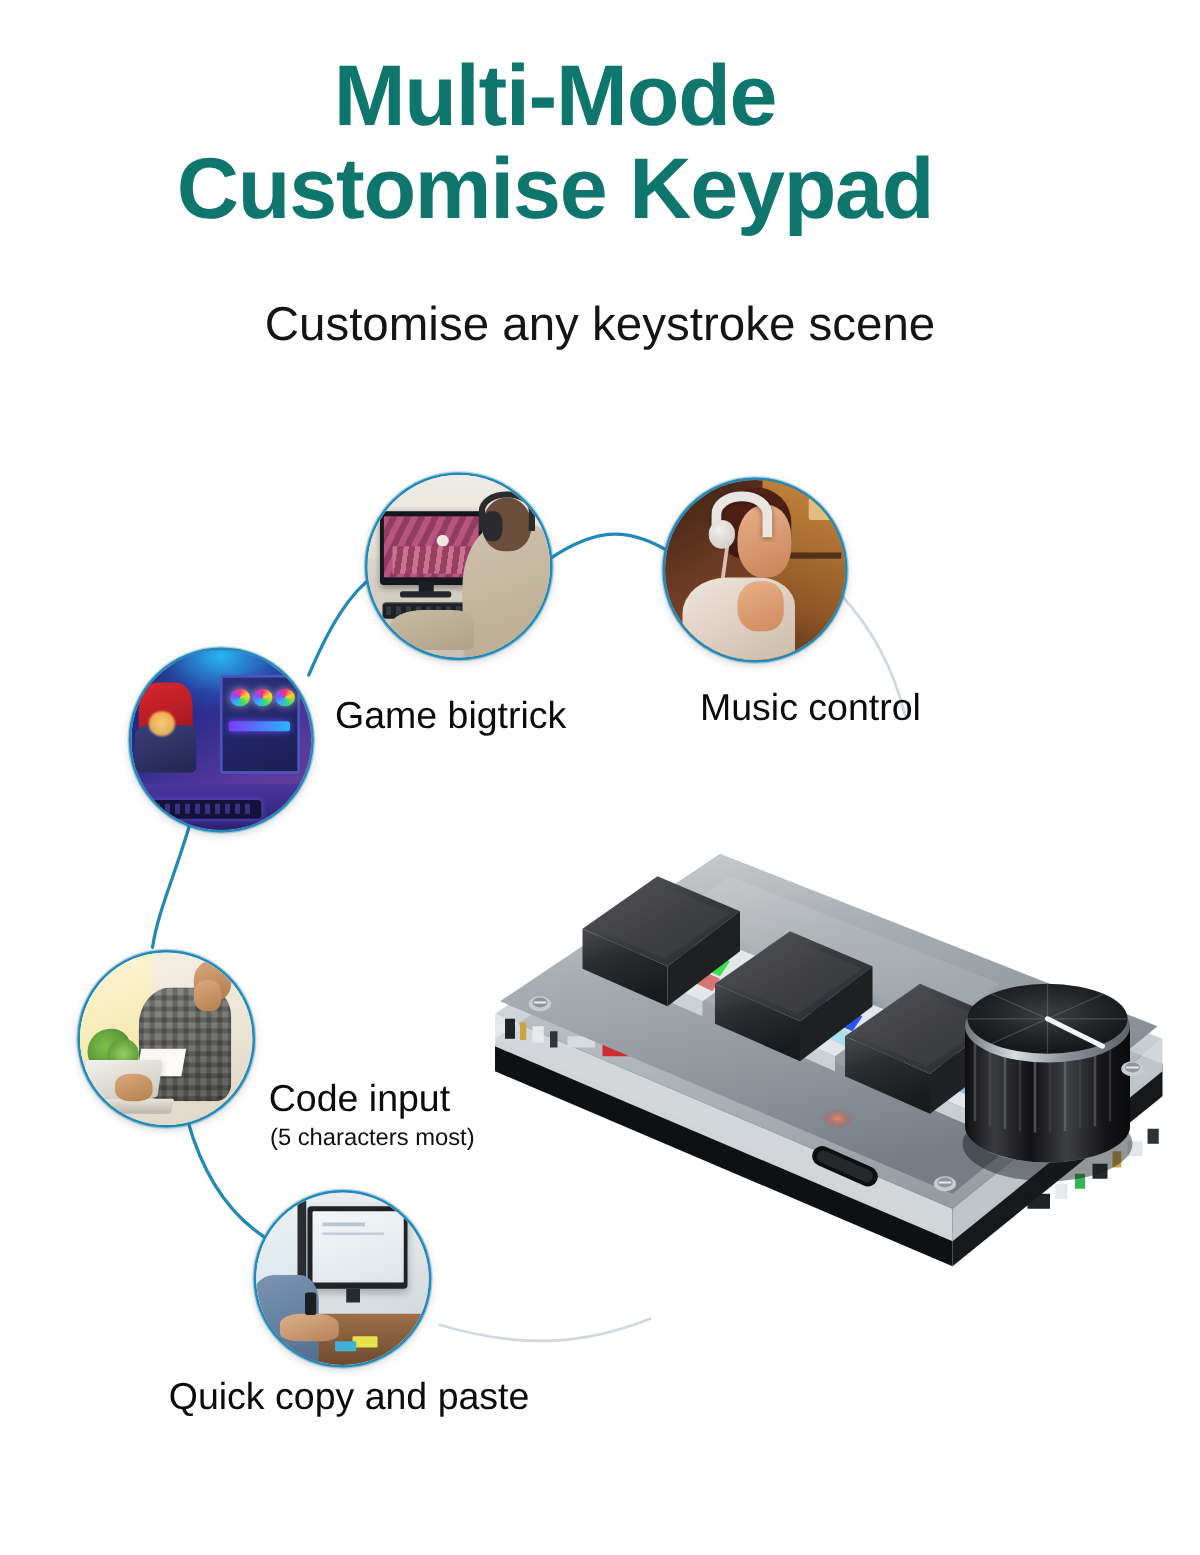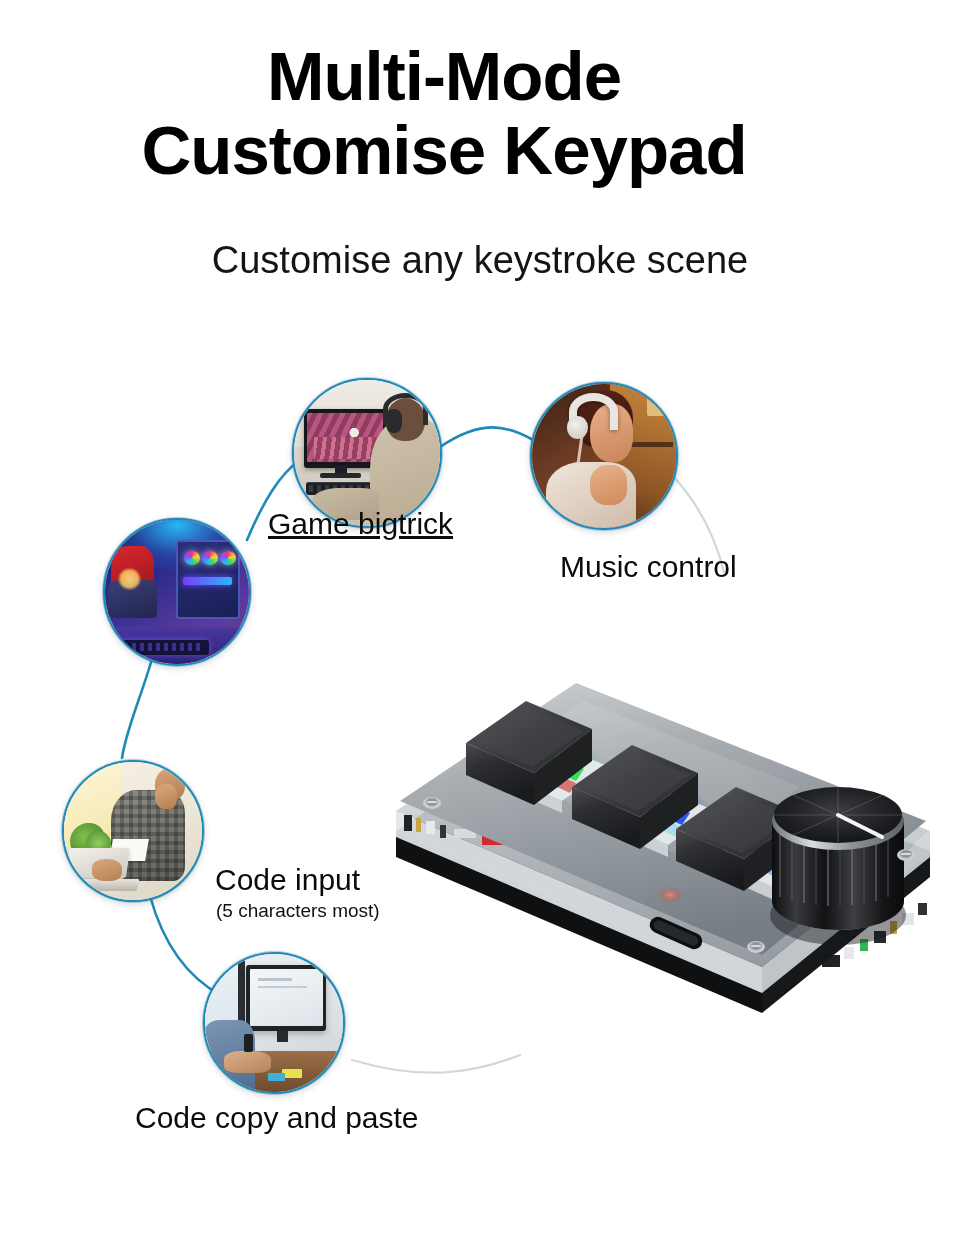--- a/index.html
+++ b/index.html
@@ -12,21 +12,21 @@
     position:relative;
   }
   .stage{position:absolute;left:0;top:0;width:960px;height:1244px;}
 
   
   .headline{
     position:absolute;left:0;top:40px;width:888px;
     text-align:center;
     font-size:69px;line-height:74px;
     font-weight:700;letter-spacing:-1px;
-    color:#000000;
+    color:#0f766e;
   }
   .headline .l2{display:block;}
   .subhead{
     position:absolute;left:0;top:238px;width:960px;
     text-align:center;
     font-size:38px;line-height:44px;
     font-weight:400;color:#141414;
   }
 
   
@@ -222,21 +222,21 @@
       <div class="neck"></div>
         <div class="base"></div>
       <div class="kbd"></div>
       <div class="body"></div>
       <div class="head"></div>
       <div class="hp"></div>
       <div class="cup"></div>
       <div class="arm"></div>
     </div>
   </div>
-  <div class="cap" style="left:268px;top:507px;text-decoration:underline;">Game bigtrick</div>
+  <div class="cap" style="left:268px;top:556px;">Game bigtrick</div>
 
   <div class="bubble" style="left:530px;top:382px;width:148px;height:148px;">
     <div class="ph sc-music">
       <div class="warm"></div>
       <div class="shelf"></div>
       <div class="shelf2"></div>
       <div class="hair"></div>
       <div class="face"></div>
       <div class="band"></div>
       <div class="cup"></div>
@@ -290,21 +290,21 @@
         </div>
       <div class="stand"></div>
       <div class="desk"></div>
       <div class="note"></div>
       <div class="note2"></div>
       <div class="person"></div>
       <div class="arm"></div>
       <div class="phone"></div>
     </div>
   </div>
-  <div class="cap" style="left:135px;top:1101px;">Code copy and paste</div>
+  <div class="cap" style="left:135px;top:1101px;">Quick copy and paste</div>
 
   <div class="product">
     <svg class="kp" viewBox="0 0 580 420" aria-hidden="true">
       <defs>
         <linearGradient id="topFace" x1="0" y1="0" x2="0.35" y2="1">
           <stop offset="0" stop-color="#d2d4d6"></stop>
           <stop offset="0.35" stop-color="#a9aeb2"></stop>
           <stop offset="0.7" stop-color="#8e959b"></stop>
           <stop offset="1" stop-color="#767d84"></stop>
         </linearGradient>

